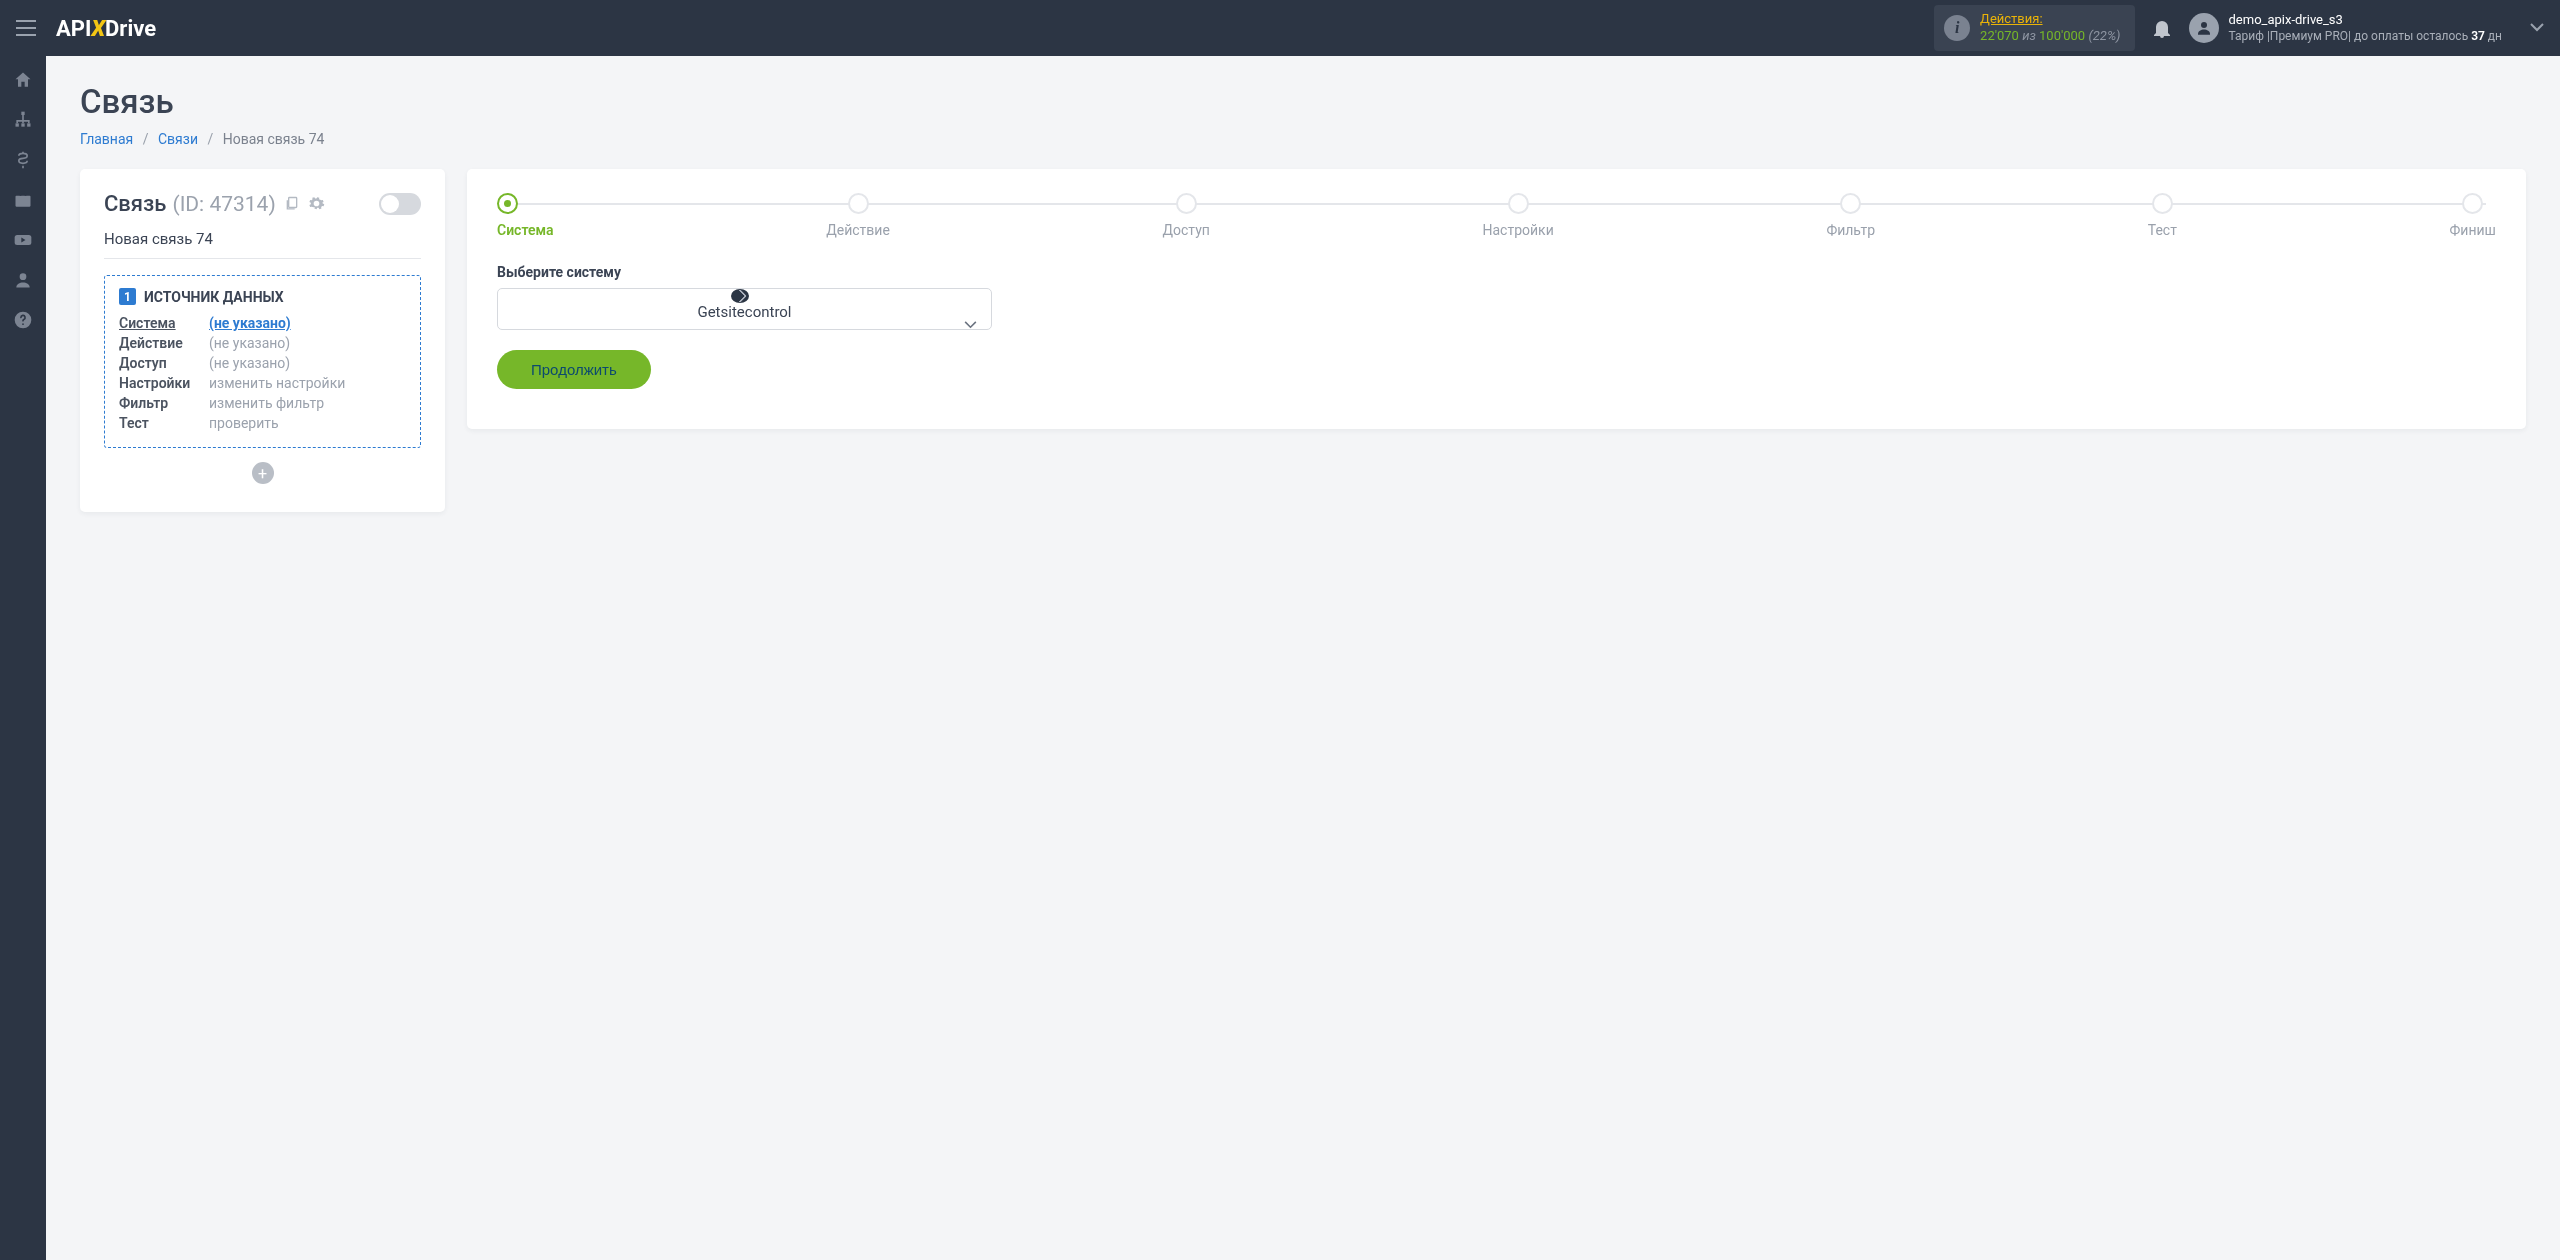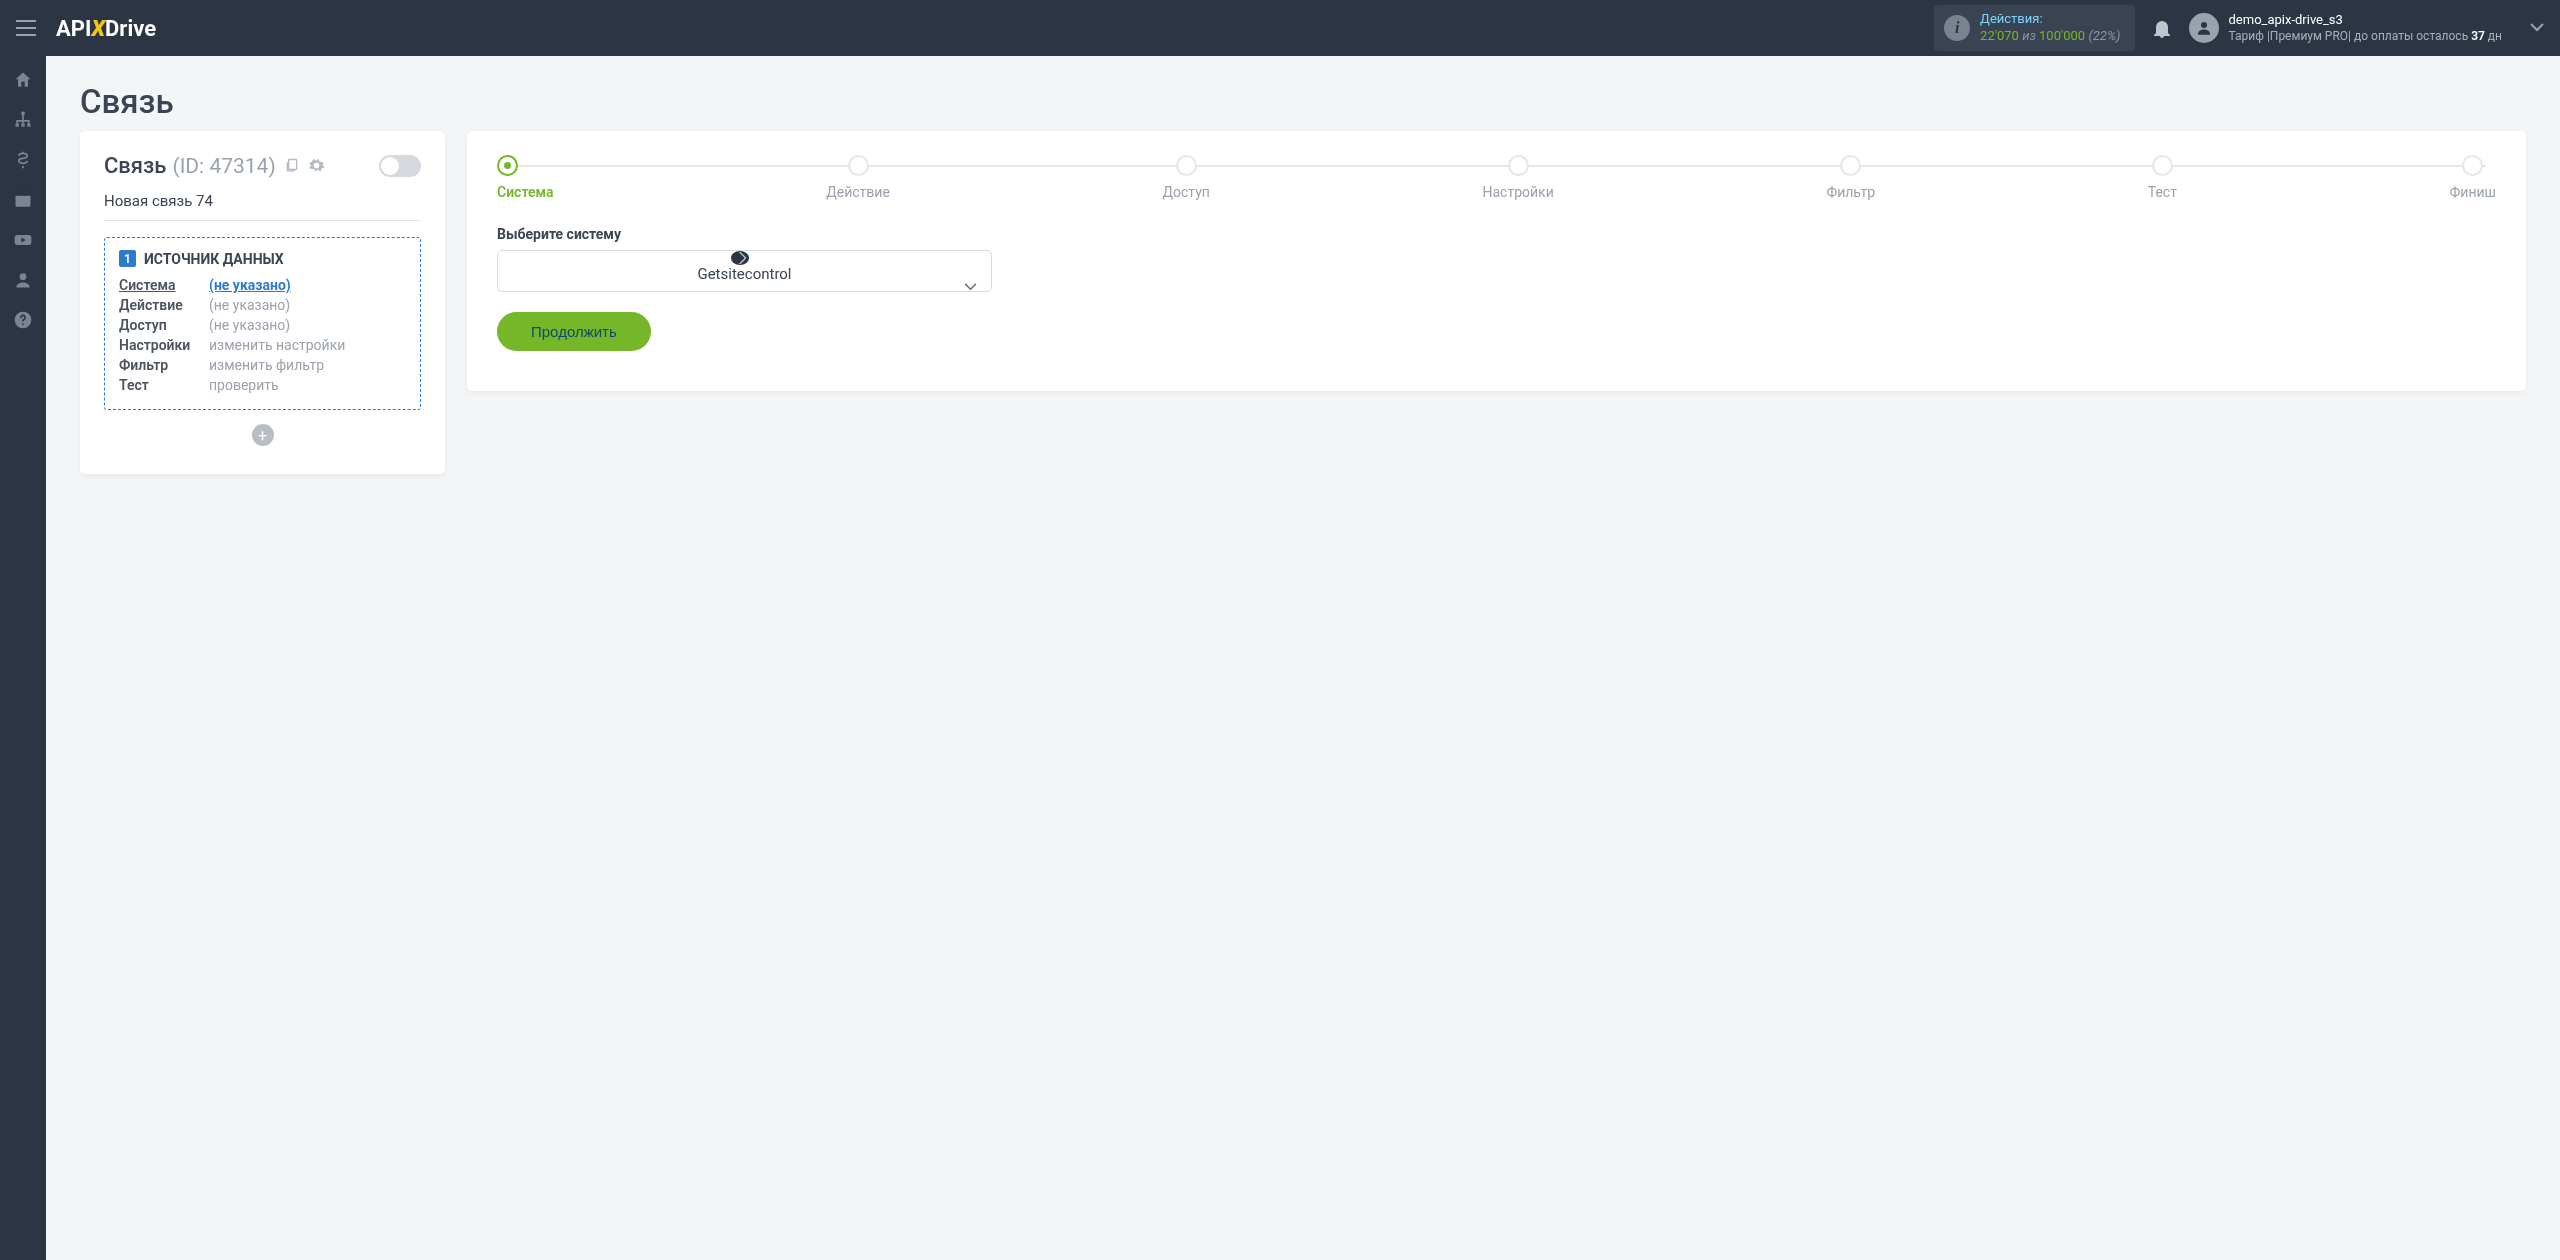--- a/index.html
+++ b/index.html
@@ -6,21 +6,21 @@
 body { font-family: -apple-system, BlinkMacSystemFont, "Segoe UI", Roboto, Arial, sans-serif; background: #f4f5f7; color: #3b4454; }
 
 .topbar { background: #2c3544; height: 56px; display: flex; align-items: center; padding: 0 16px; color: #fff; }
 .topbar .hamburger { cursor: pointer; margin-right: 12px; color: #9aa2ae; }
 .topbar .logo { font-size: 22px; font-weight: 700; color: #fff; display: flex; align-items: center; margin-left: 8px; }
 .topbar .logo .x { color: #f3c614; font-style: italic; font-weight: 900; }
 .topbar .spacer { flex: 1; }
 .topbar .actions-pill { background: #3a4352; border-radius: 4px; padding: 6px 14px 6px 10px; display: flex; align-items: center; gap: 10px; margin-right: 18px; }
 .topbar .actions-pill .info-circle { width: 26px; height: 26px; border-radius: 50%; background: #7a8290; display: flex; align-items: center; justify-content: center; font-weight: 900; color: #2c3544; font-style: italic; font-family: serif; }
 .topbar .actions-text { font-size: 13px; line-height: 1.3; }
-.topbar .actions-text .l1 { color: #7dd3fc; }
+.topbar .actions-text .l1 { color: #eab308; text-decoration: underline; }
 .topbar .actions-text .l2 .g { color: #76b729; }
 .topbar .actions-text .l2 .i { color: #8d94a1; font-style: italic; }
 .topbar .bell { color: #c0c5cd; margin-right: 18px; cursor: pointer; }
 .topbar .account { display: flex; align-items: center; gap: 10px; cursor: pointer; }
 .topbar .avatar-circle { width: 30px; height: 30px; border-radius: 50%; background: #9aa2ae; display: flex; align-items: center; justify-content: center; }
 .topbar .account-text { font-size: 13px; line-height: 1.3; }
 .topbar .account-text .l1 { color: #fff; }
 .topbar .account-text .l2 { color: #a9afb9; font-size: 12px; }
 .topbar .account-text .l2 b { color: #fff; font-weight: 600; }
 .topbar .caret { margin-left: 18px; color: #9aa2ae; }
@@ -172,20 +172,27 @@
     <div class="nav-ic">
         <svg width="20" height="20" viewBox="0 0 24 24" fill="currentColor">
           <circle cx="12" cy="12" r="10"></circle>
           <path d="M9.5 9a2.5 2.5 0 1 1 3.5 2.3c-.8.4-1 1-1 1.7M12 17h.01" stroke="#2c3544" stroke-width="2" fill="none" stroke-linecap="round"></path>
         </svg>
       </div>
   </div>
 
   <div class="main">
     <div class="page-title">Связь</div>
+    <div class="breadcrumb">
+      <a href="#">Главная</a>
+      <span class="sep">/</span>
+      <a href="#">Связи</a>
+      <span class="sep">/</span>
+      <span>Новая связь 74</span>
+    </div>
 
     <div class="content-row">
       <div class="card left-card">
         <div class="hd">
           <span class="ttl">Связь</span>
           <span class="id">(ID: 47314)</span>
           <span class="small-ic">
               <svg width="16" height="17" viewBox="0 0 24 24" fill="currentColor">
                 <rect x="7" y="3" width="12" height="15" rx="1" fill="none" stroke="currentColor" stroke-width="2"></rect>
                 <path d="M5 7v13h11" fill="none" stroke="currentColor" stroke-width="2"></path>

